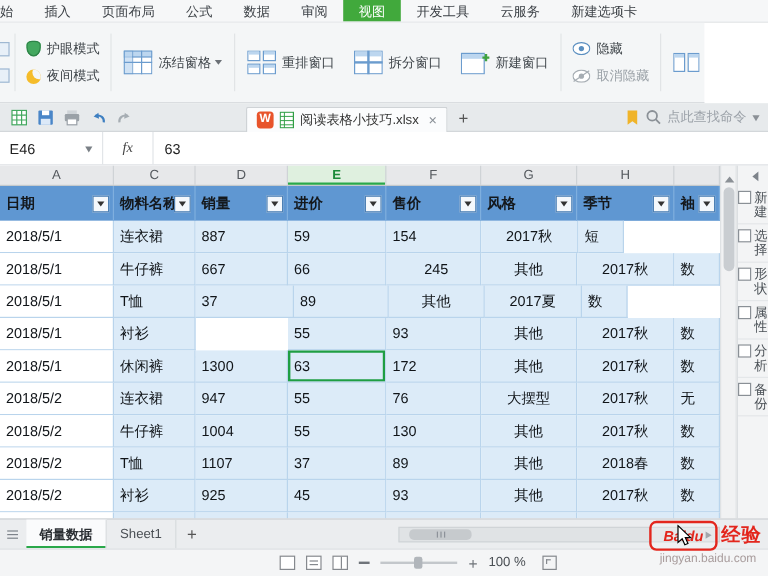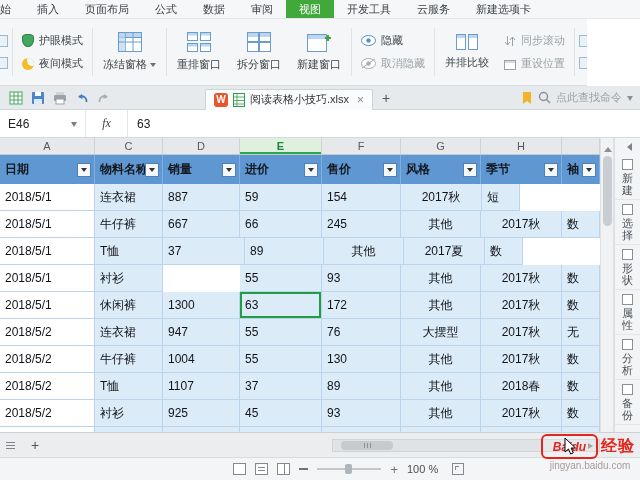--- a/index.html
+++ b/index.html
@@ -12,21 +12,21 @@
 .menutab{display:flex;align-items:center;padding:0 13px;white-space:nowrap;flex:none}
 .menutab.active{background:#41a93c;color:#fff}
 .menutab.partial{margin-left:-24px}
 
 
 .ribbon{position:absolute;left:0;top:19px;width:587px;height:67px;background:#f4f6f7;border-bottom:1px solid #dadde0;display:flex;align-items:stretch;overflow:hidden}
 .rsep{width:1px;background:#e1e4e6;margin:9px 2px;flex:none}
 .rcol{display:flex;flex-direction:column;justify-content:center;gap:8px;padding:0 7px;flex:none}
 .sbtn{display:flex;align-items:center;gap:5px;font-size:11px;color:#3f454a;white-space:nowrap}
 .sbtn.disabled{color:#9aa1a7}
-.bbtn{display:flex;flex-direction:column;align-items:center;justify-content:center;gap:5px;padding:6px 8px;font-size:11px;color:#3f454a;white-space:nowrap;flex:none}
+.bbtn{display:flex;flex-direction:row;align-items:center;justify-content:center;gap:5px;padding:6px 8px;font-size:11px;color:#3f454a;white-space:nowrap;flex:none}
 .lblrow{display:flex;align-items:center}
 .caret{width:0;height:0;border:3px solid transparent;border-top:4px solid #6b7076;margin-left:3px;margin-top:3px}
 .stub{width:16px;margin-left:-6px;display:flex;flex-direction:column;gap:10px;align-items:center;justify-content:center;flex:none}
 .stubicon{width:12px;height:12px;border:1px solid #9fb8d2;background:#e8f0f8;display:block}
 .shield{width:12px;height:13px;background:#43a85f;border-radius:6px 6px 7px 7px/4px 4px 9px 9px;box-shadow:inset 0 0 0 1px #2e8348;flex:none}
 .moon{width:12px;height:12px;border-radius:50%;background:#f5bc2a;position:relative;overflow:hidden;flex:none}
 .moon::after{content:"";position:absolute;left:5px;top:-3px;width:11px;height:11px;border-radius:50%;background:#f4f6f7}
 
 
 .doctabs{position:absolute;left:0;top:86px;width:640px;height:24px;background:#e7eaec;border-bottom:1px solid #d3d7da;display:flex;align-items:center}
@@ -61,21 +61,21 @@
 .dcell.selcell{box-shadow:inset 0 0 0 2px #1f9e43}
 
 
 .vscroll{position:absolute;left:600px;top:138px;width:14px;height:294px;background:#f1f2f3;border-left:1px solid #dfe2e4;border-right:1px solid #dfe2e4}
 .varrow{position:absolute;left:3px;top:5px;width:0;height:0;border:4px solid transparent;border-bottom:5px solid #8b9096}
 .vthumb{position:absolute;left:2px;top:18px;width:9px;height:70px;background:#c9cdd1;border-radius:5px}
 
 
 .sidepanel{position:absolute;left:614px;top:138px;width:26px;height:294px;background:#f3f4f5;border-left:1px solid #dcdfe2;display:flex;flex-direction:column;align-items:center;padding-top:2px;overflow:hidden}
 .collapse{width:0;height:0;border:4px solid transparent;border-right:5px solid #7d838a;margin:3px 0 4px}
-.pitem{display:flex;flex-direction:column;align-items:center;gap:2px;padding:4px 0 3px;font-size:11px;color:#4a5056;border-bottom:1px solid #e4e7e9;width:100%}
+.pitem{display:flex;flex-direction:row;align-items:flex-start;gap:2px;padding:4px 0 3px;font-size:11px;color:#4a5056;border-bottom:1px solid #e4e7e9;width:100%}
 .pitem span{display:block;width:12px;word-break:break-all;line-height:12px;text-align:center}
 .picon{width:11px;height:11px;border:1px solid #8a9096;background:#fff;display:block}
 
 
 .tabbar{position:absolute;left:0;top:432px;width:640px;height:25px;background:#ebedef;border-top:1px solid #cdd1d5;display:flex;align-items:center;font-size:11px;color:#4a4f54}
 .tablist-icon{display:flex;flex-direction:column;gap:2px;margin:0 7px 0 6px}
 .tablist-icon i{display:block;width:9px;height:1px;background:#7d838a}
 .sheettabs{display:flex;height:100%}
 .sheettab{height:100%;display:flex;align-items:center;padding:0 11px;border-right:1px solid #d8dbde;white-space:nowrap}
 .sheettab.active{background:#fafbfc;font-weight:bold;color:#2b2f33;box-shadow:inset 0 -2px 0 #2aa84a}
@@ -371,21 +371,21 @@
           <div class="dcell" style="width: 82px;">59</div>
           <div class="dcell" style="width: 79px;">154</div>
           <div class="dcell ctr" style="width: 81px;">2017秋</div>
           <div class="dcell" style="width: 38px;">短</div>
         </div>
         <div class="drow">
           <div class="dcell colA" style="width: 95px;">2018/5/1</div>
           <div class="dcell" style="width: 68px;">牛仔裤</div>
           <div class="dcell" style="width: 77px;">667</div>
           <div class="dcell" style="width: 82px;">66</div>
-          <div class="dcell" style="width: 79px;">245</div>
+          <div class="dcell" style="width: 79px; text-align: center;">245</div>
           <div class="dcell ctr" style="width: 80px;">其他</div>
           <div class="dcell ctr" style="width: 81px;">2017秋</div>
           <div class="dcell" style="width: 38px;">数</div>
         </div>
         <div class="drow">
           <div class="dcell colA" style="width: 95px;">2018/5/1</div>
           <div class="dcell" style="width: 68px;">T恤</div>
           <div class="dcell" style="width: 82px;">37</div>
           <div class="dcell" style="width: 79px;">89</div>
           <div class="dcell ctr" style="width: 80px;">其他</div>
@@ -499,20 +499,24 @@
         </div>
       </div>
   </div>
 
   <div class="tabbar">
     <span class="tablist-icon">
         <i></i>
         <i></i>
         <i></i>
       </span>
+    <div class="sheettabs" id="sheettabs">
+        <div class="sheettab active">销量数据</div>
+        <div class="sheettab">Sheet1</div>
+      </div>
     <div class="addsheet">+</div>
     <div class="hscroll">
       <div class="hthumb">
           <i></i>
           <i></i>
           <i></i>
         </div>
       <i class="harrow"></i>
     </div>
   </div>

